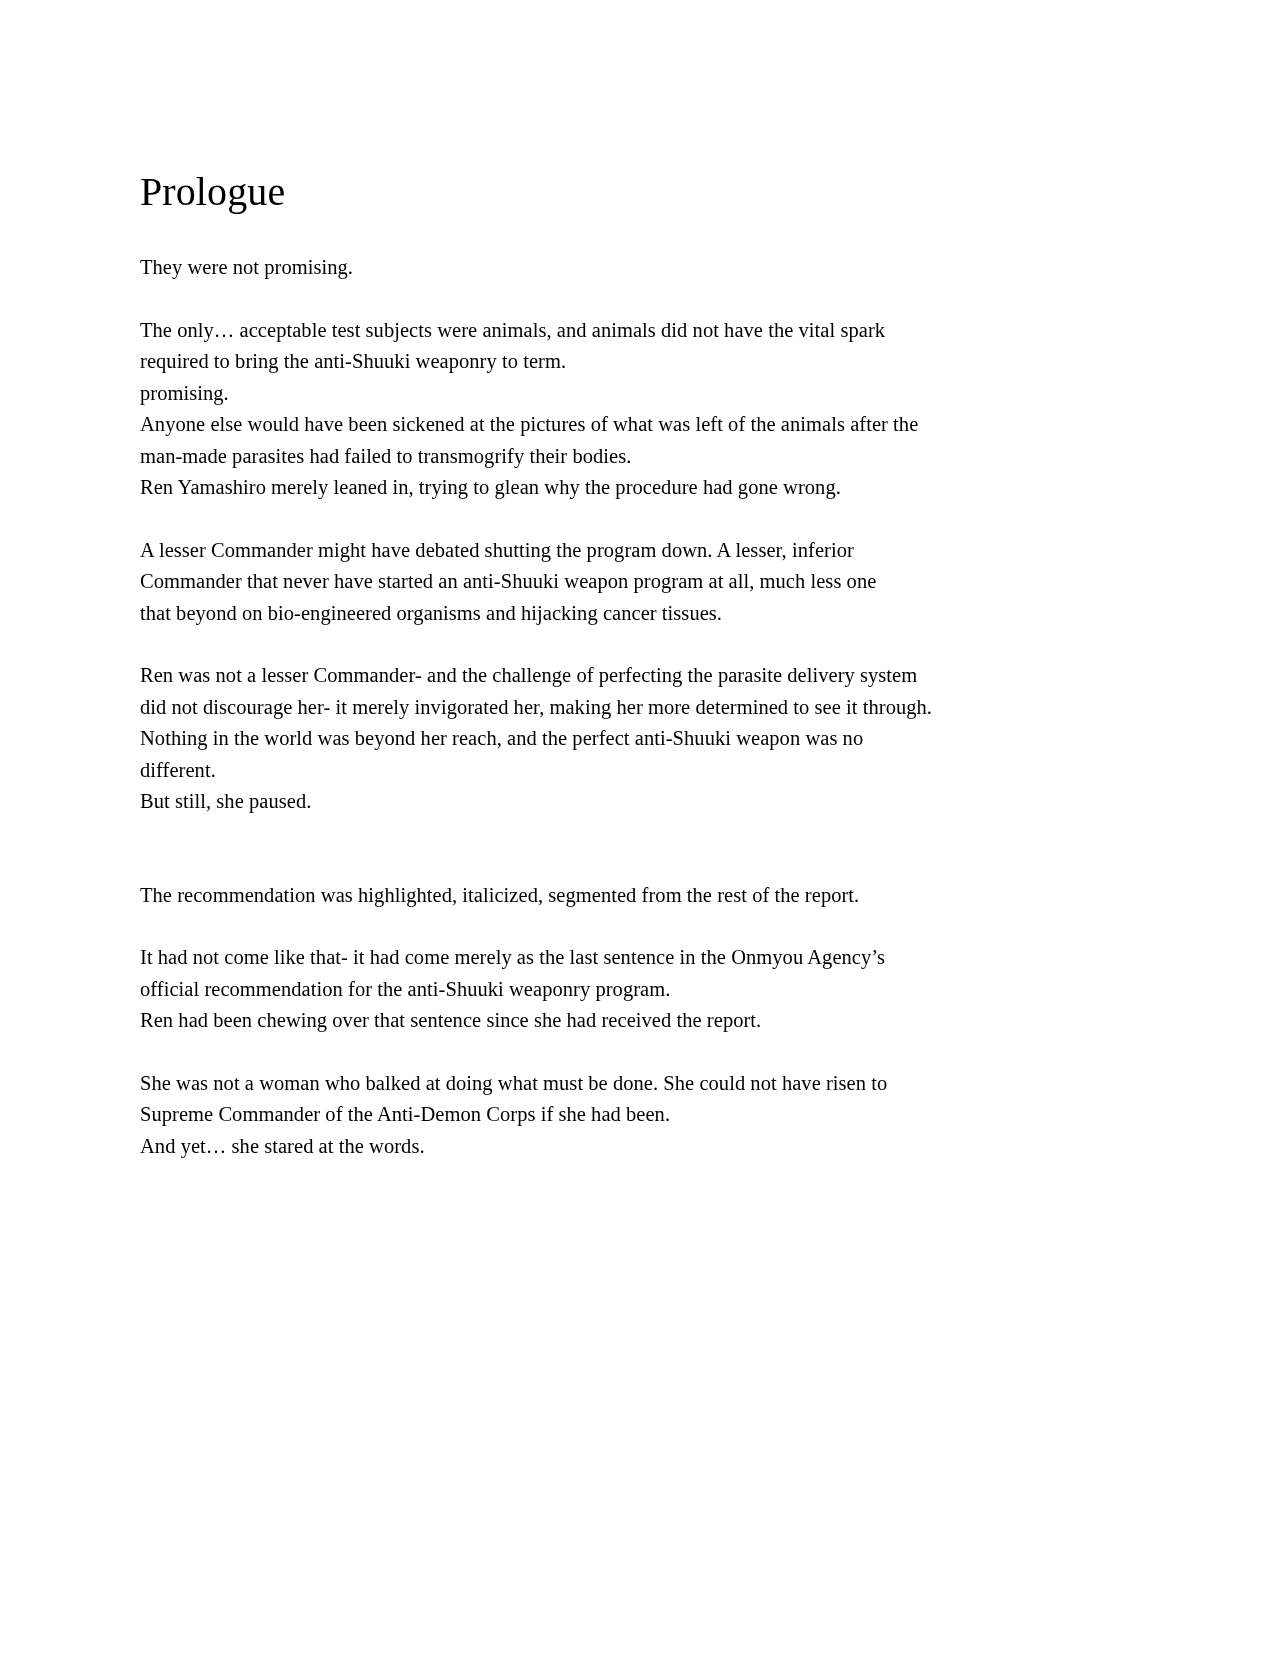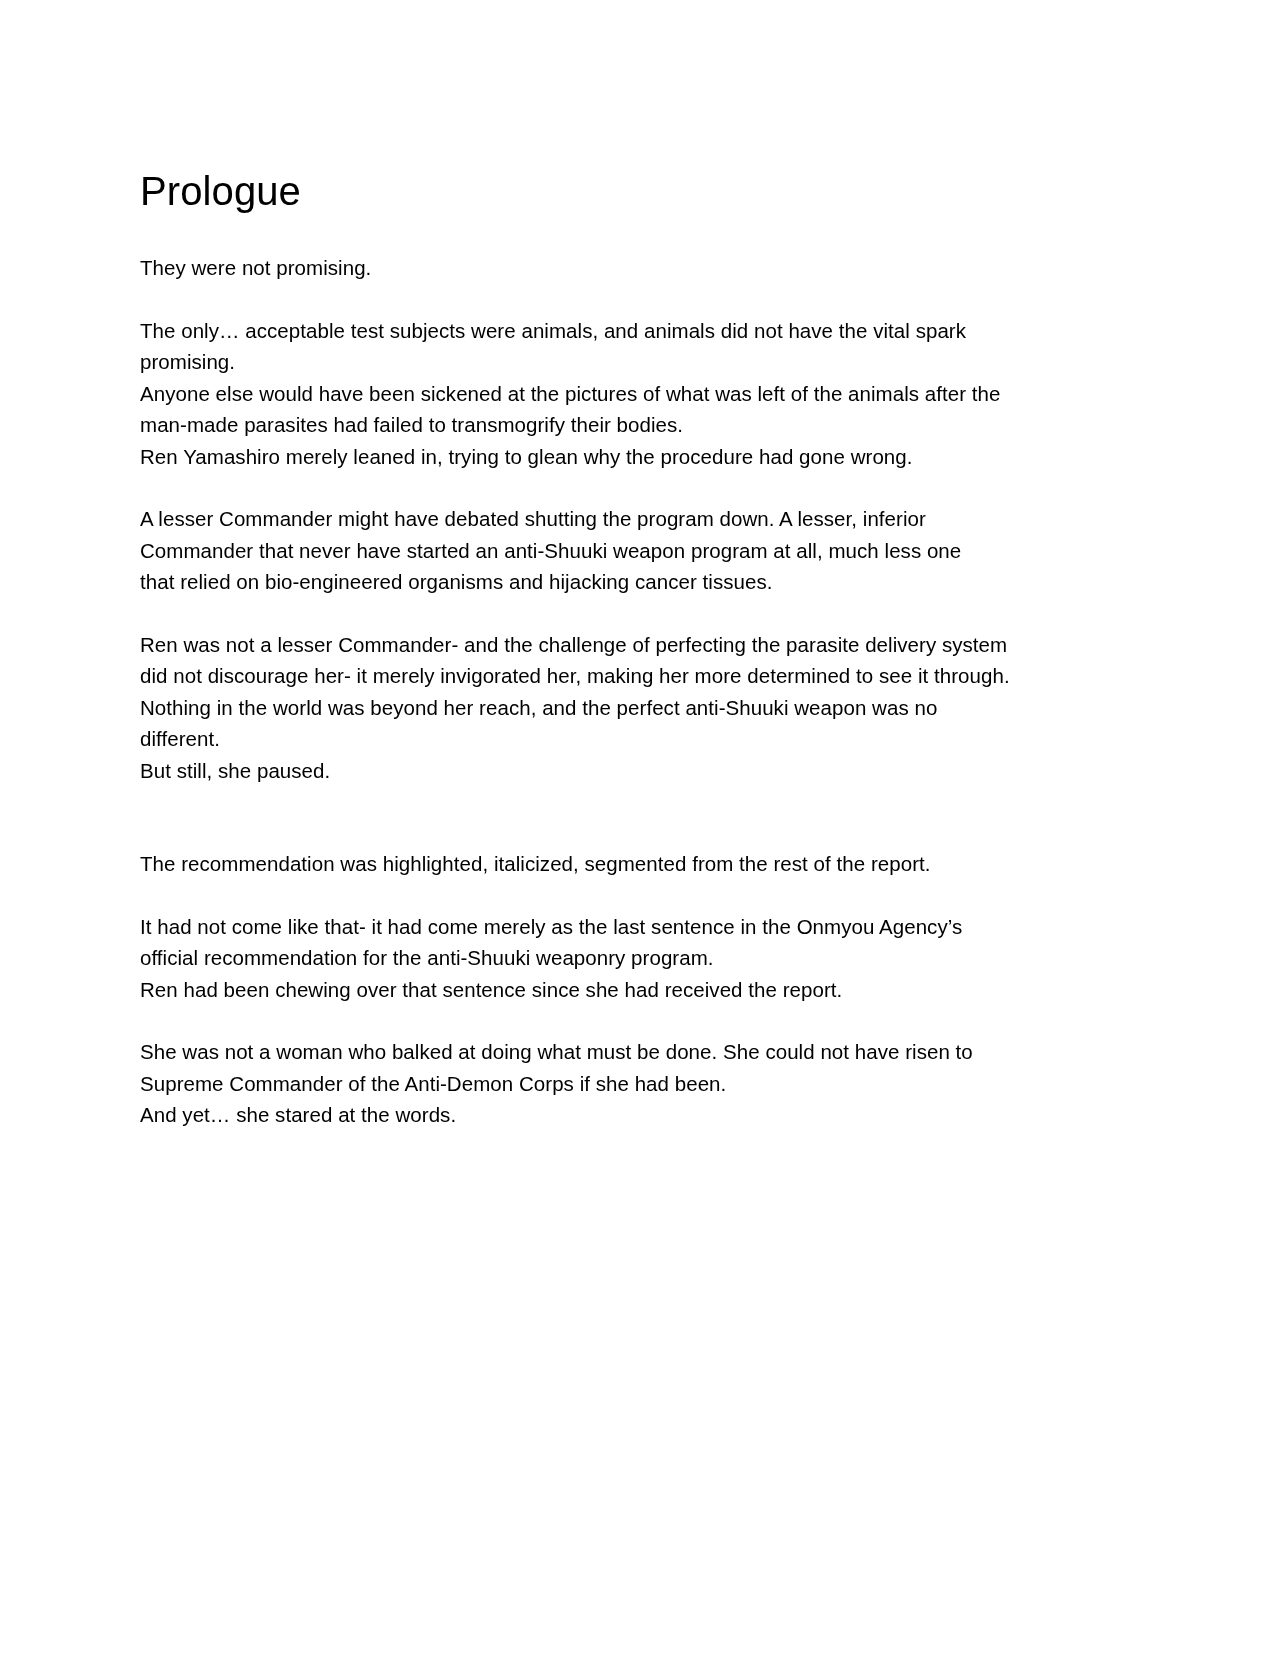--- a/index.html
+++ b/index.html
@@ -11,20 +11,21 @@
     font-family: "Liberation Sans", sans-serif;
     color: #000000;
   }
   .page {
     position: relative;
     width: 1280px;
     height: 1657px;
     background: #ffffff;
     box-sizing: border-box;
     overflow: hidden;
+    font-family: Liberation Serif, serif;
   }
   .content {
     position: absolute;
     left: 140px;
     top: 168px;
     width: 928px;
   }
   .doc-title {
     font-size: 40px;
     font-weight: 400;
@@ -56,30 +57,31 @@
     <div id="blocks">
         <p class="para">
         </p>
         <div class="para-gap"></div>
         <p class="para">
           <span class="line">They were not promising.</span>
         </p>
         <div class="para-gap"></div>
         <p class="para">
           <span class="line">The only… acceptable test subjects were animals, and animals did not have the vital spark</span>
+          <span class="line">required to bring the anti-Shuuki weaponry to term.</span>
           <span class="line">promising.</span>
           <span class="line">Anyone else would have been sickened at the pictures of what was left of the animals after the</span>
           <span class="line">man-made parasites had failed to transmogrify their bodies.</span>
           <span class="line">Ren Yamashiro merely leaned in, trying to glean why the procedure had gone wrong.</span>
         </p>
         <div class="para-gap"></div>
         <p class="para">
           <span class="line">A lesser Commander might have debated shutting the program down. A lesser, inferior</span>
           <span class="line">Commander that never have started an anti-Shuuki weapon program at all, much less one</span>
-          <span class="line">that relied on bio-engineered organisms and hijacking cancer tissues.</span>
+          <span class="line">that beyond on bio-engineered organisms and hijacking cancer tissues.</span>
         </p>
         <div class="para-gap"></div>
         <p class="para">
           <span class="line">Ren was not a lesser Commander- and the challenge of perfecting the parasite delivery system</span>
           <span class="line">did not discourage her- it merely invigorated her, making her more determined to see it through.</span>
           <span class="line">Nothing in the world was beyond her reach, and the perfect anti-Shuuki weapon was no</span>
           <span class="line">different.</span>
           <span class="line">But still, she paused.</span>
         </p>
         <div class="para-gap"></div>

